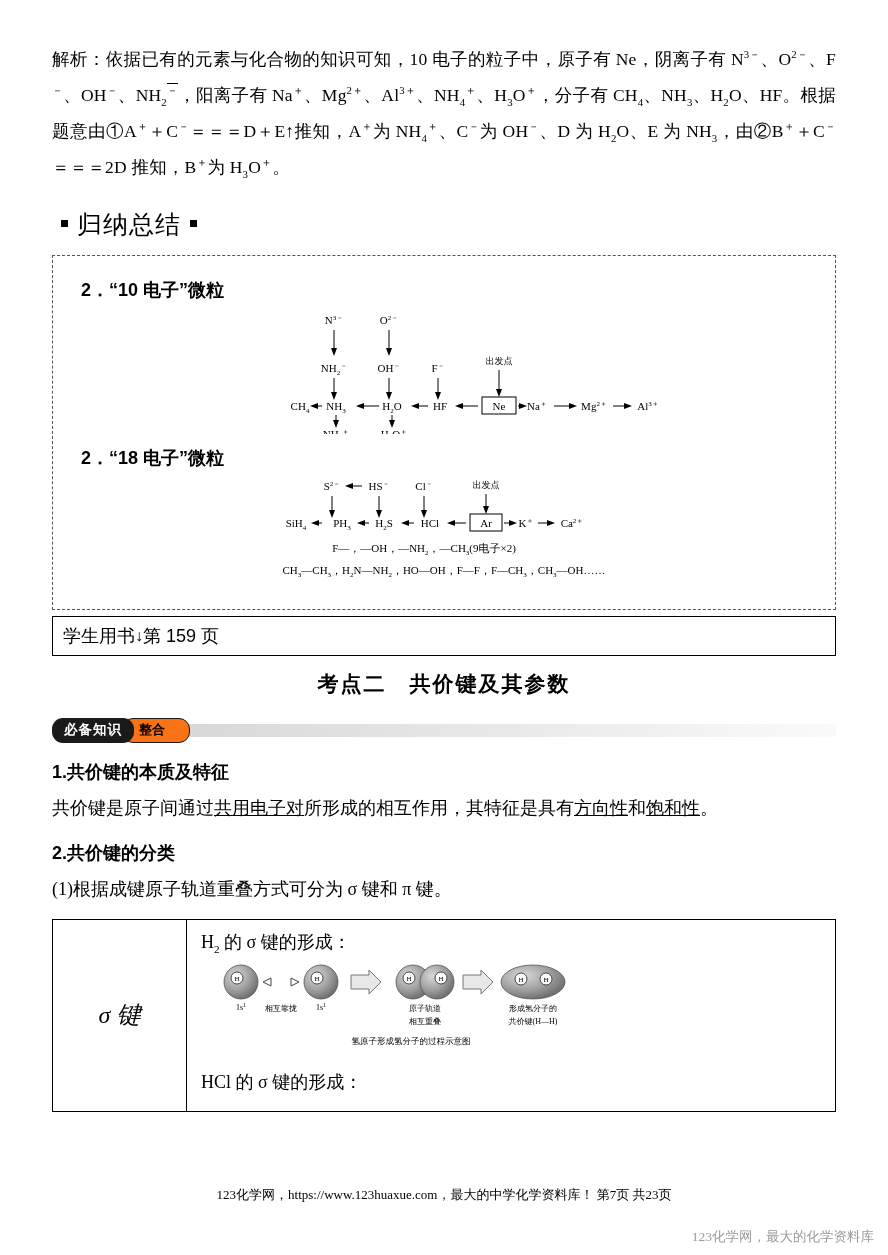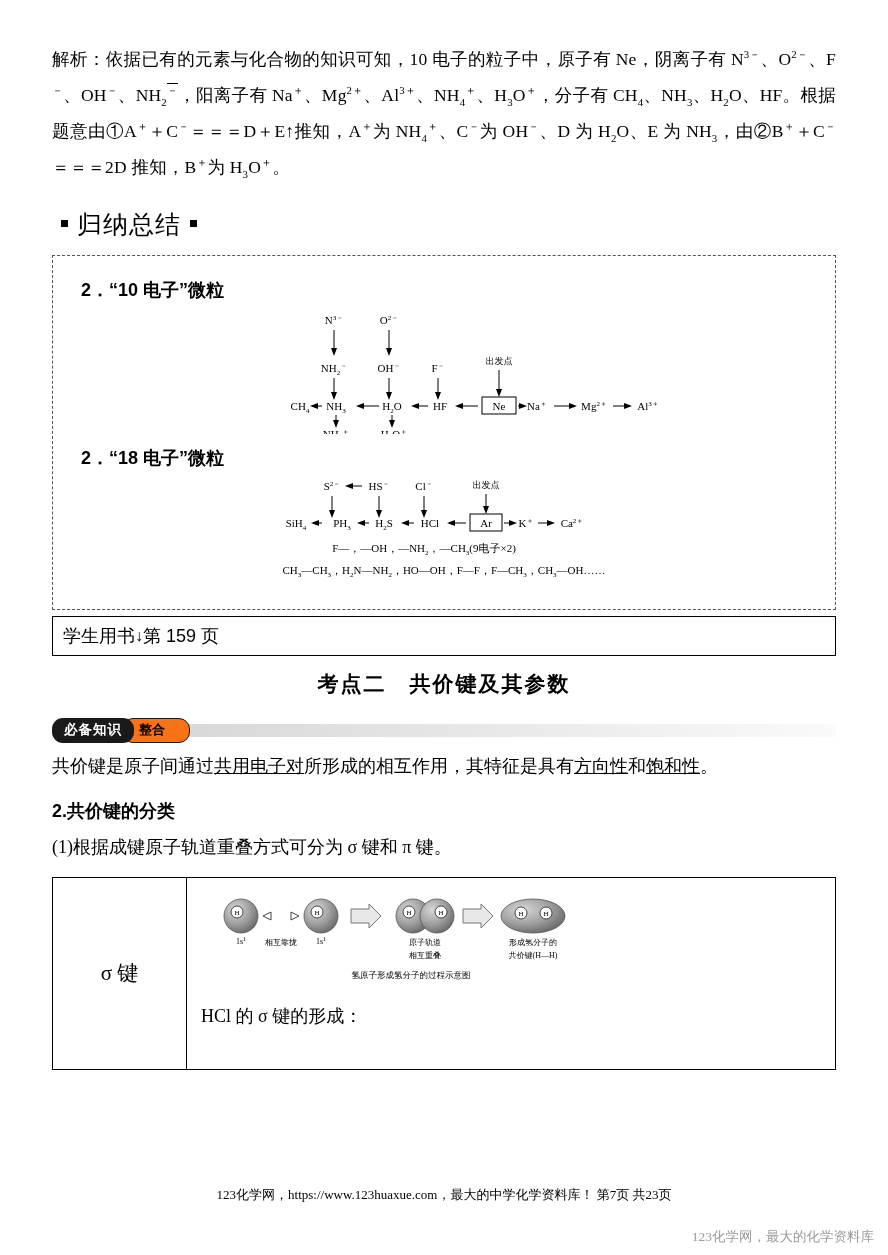--- a/index.html
+++ b/index.html
@@ -139,21 +139,22 @@
     display:flex;
     height:193px;
     box-sizing:border-box;
   }
   .sigbox .left{
     width:133px;
     border-right:1.2px solid #000;
     display:flex;
     align-items:center;
     justify-content:center;
-    font-size:21px;
+    font-size:24px;
+    font-style:italic;
   }
   .sigbox .right{
     flex:1;
     padding:10px 14px;
     position:relative;
   }
   .sigbox .right .line{
     font-size:18px;
   }
   .footer{
@@ -310,30 +311,34 @@
   </div>
 
   <div class="kaodian">考点二　共价键及其参数</div>
 
   <div class="badge-row">
     <span class="badge">必备知识</span>
     <span class="badge2">整合</span>
     <span class="badge-bar"></span>
   </div>
 
+  <div class="h3">1.共价键的本质及特征</div>
   <div class="ptext">
     <span>共价键是原子间通过</span><span class="u">共用电子对</span><span>所形成的相互作用，其特征是具有</span><span class="u">方向性</span><span>和</span><span class="u">饱和性</span><span>。</span>
   </div>
 
   <div class="h3">2.共价键的分类</div>
   <div class="ptext">(1)根据成键原子轨道重叠方式可分为 σ 键和 π 键。</div>
 
   <div class="sigbox">
     <div class="left">σ 键</div>
     <div class="right">
+      <div class="line">
+        <span>H</span><sub>2</sub><span> 的 σ 键的形成：</span>
+      </div>
       <div style="text-align:center;">
         <svg width="620" height="108" viewBox="0 0 620 108">
           <defs>
             <radialGradient id="orb" cx="35%" cy="32%" r="70%">
               <stop offset="0%" stop-color="#d8d8d8"></stop>
               <stop offset="60%" stop-color="#9f9f9f"></stop>
               <stop offset="100%" stop-color="#6f6f6f"></stop>
             </radialGradient>
           </defs>
 

